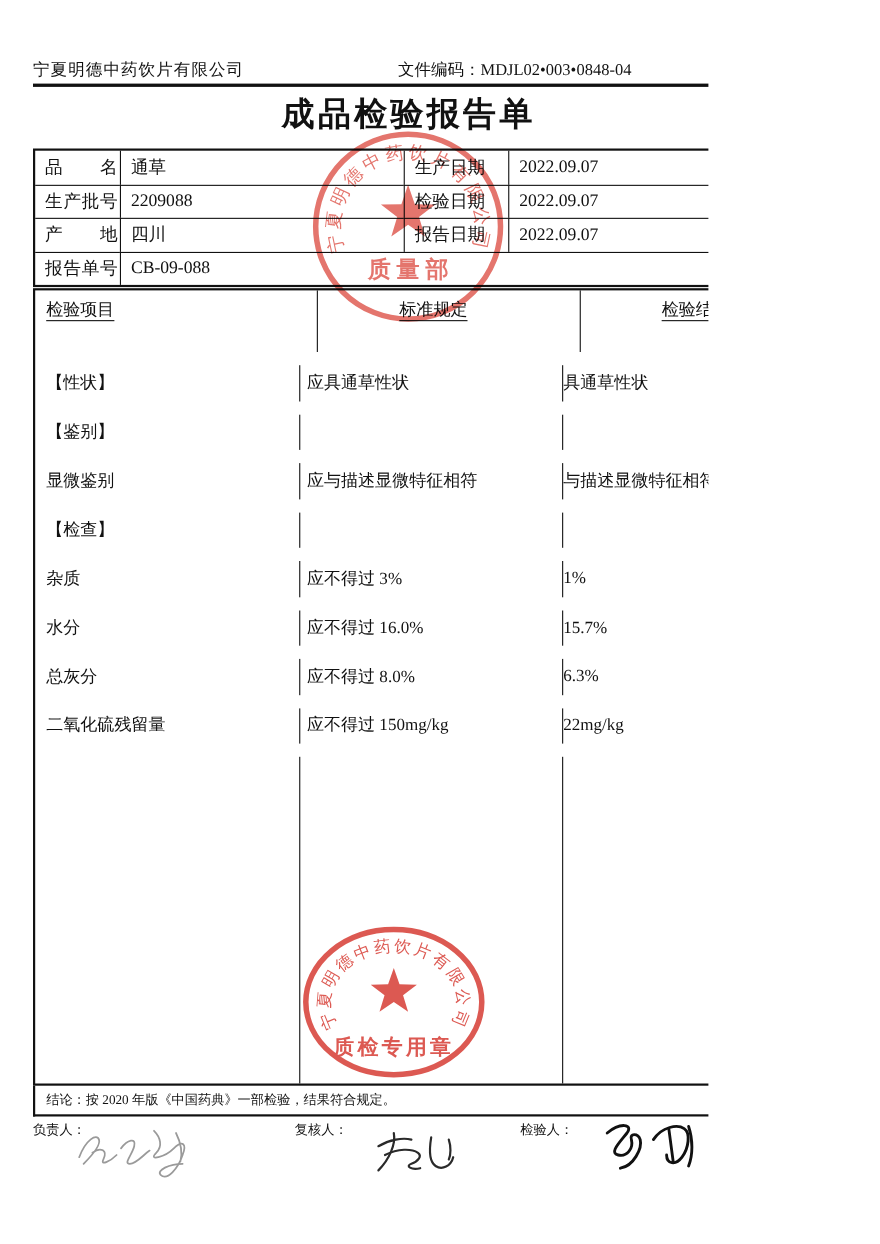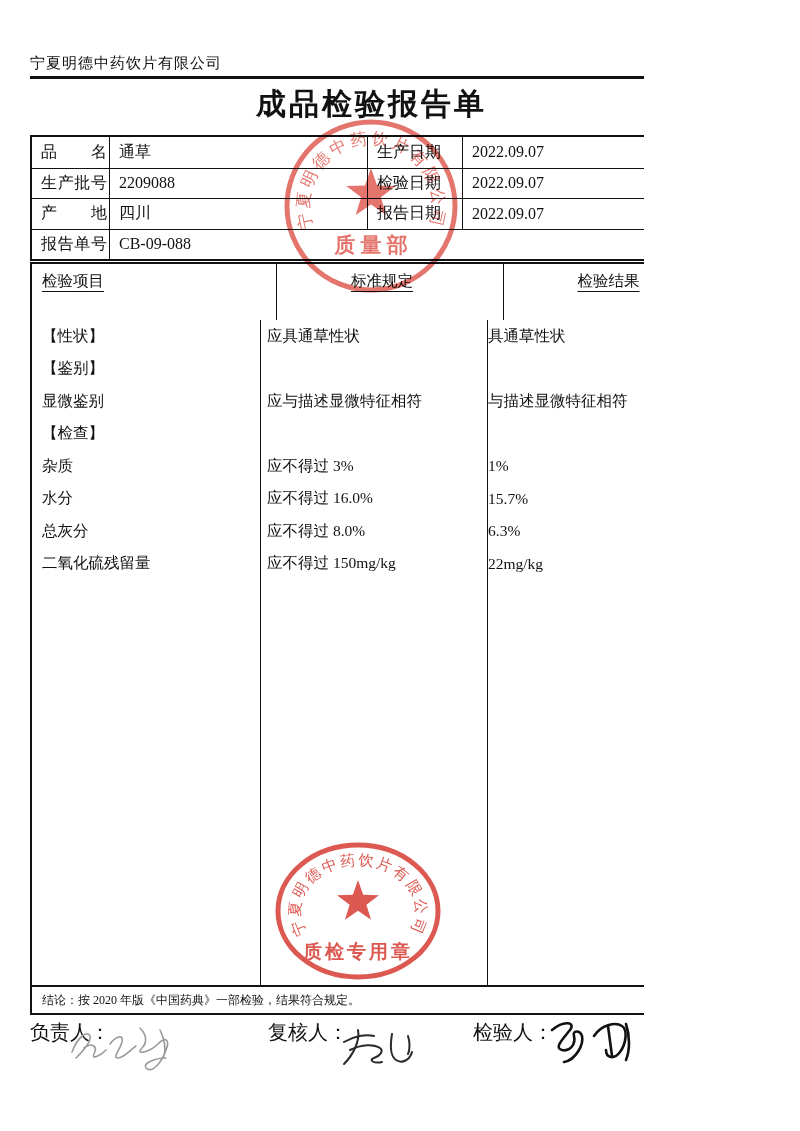--- a/index.html
+++ b/index.html
@@ -25,58 +25,59 @@
   .info-table .cell{display:flex;align-items:center;padding-left:9px;box-sizing:border-box;}
   .bl{border-left:1.5px solid #111;}
   .bt{border-top:1.5px solid #111;}
   .span3{grid-column:2/5;}
   .jlabel{display:inline-block;width:66px;text-align:justify;text-align-last:justify;}
   
   .main-table{
     position:absolute;left:30px;top:262px;width:683px;height:725px;
     display:grid;grid-template-columns:228px 227px 226px;
     grid-template-rows:56px repeat(8,32.5px) 1fr;
-    border:2px solid #111;box-sizing:border-box;font-size:15.5px;
+    border:2px solid #111;box-sizing:border-box;font-size:15.5px;gap:12px;
   }
   .main-table .hcell{
     display:flex;align-items:flex-start;padding-top:7px;box-sizing:border-box;
   }
   .main-table .hcell span{text-decoration:underline;text-underline-offset:5px;}
   .main-table .c1{padding-left:10px;}
   .main-table .c2{padding-left:6px;}
   .main-table .c3{padding-left:0;}
   .main-table .hc2,.main-table .hc3{justify-content:center;padding-left:0;margin-left:16px;}
   .main-table .rcell{display:flex;align-items:center;box-sizing:border-box;}
   
   .conclusion{
     position:absolute;left:30px;top:987px;width:683px;height:28px;
     border:2px solid #111;border-top:none;box-sizing:border-box;
     display:flex;align-items:center;padding-left:10px;font-size:12px;
   }
   
-  .sig-row{position:absolute;left:30px;top:1016px;width:740px;height:70px;font-size:20px;}
+  .sig-row{position:absolute;left:30px;top:1016px;width:740px;height:70px;font-size:12px;}
   .sig-label{position:absolute;top:3px;}
   .lbl-resp{left:0;}
   .lbl-rev{left:238px;font-family:Liberation Serif, serif;}
   .lbl-insp{left:443px;}
   .sig-svg{position:absolute;}
   .svg-resp{left:34px;top:2px;}
   .svg-rev{left:300px;top:8px;}
   .svg-insp{left:512px;top:0px;}
   
   .stamp{position:absolute;mix-blend-mode:multiply;}
   .stamp-top{left:277px;top:112px;opacity:.8;}
   .stamp-bottom{left:270px;top:838px;opacity:.88;}
 </style>
 </head>
 <body>
 
 <div class="page">
 
   <div class="hdr-company">宁夏明德中药饮片有限公司</div>
+  <div class="hdr-code"><span>文件编码：</span><span>MDJL02•003•0848-04</span></div>
   <div class="hdr-rule"></div>
 
   <div class="doc-title">成品检验报告单</div>
 
   <div class="info-table">
     <div class="cell">
         <span class="jlabel">品名</span>
       </div>
     <div class="cell bl">通草</div>
     <div class="cell bl">生产日期</div>

